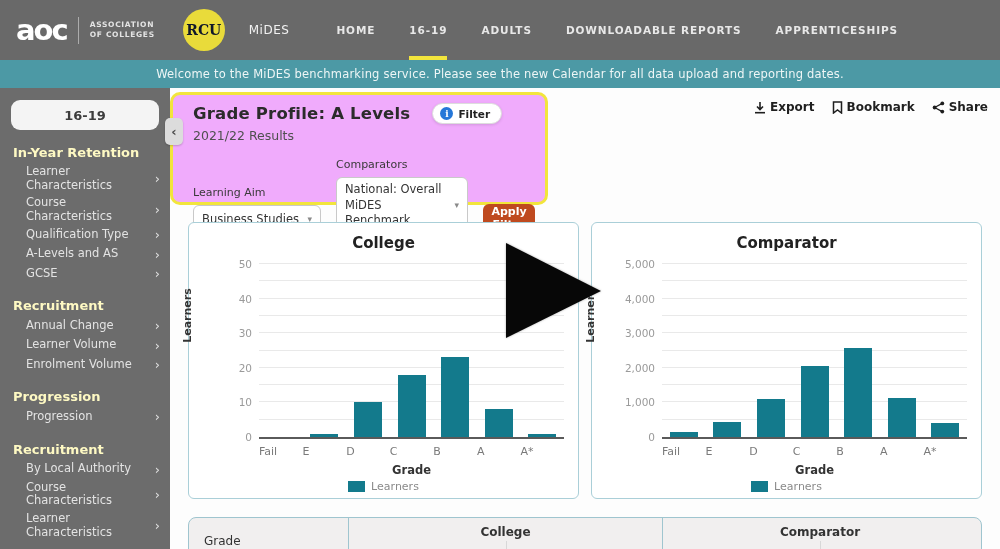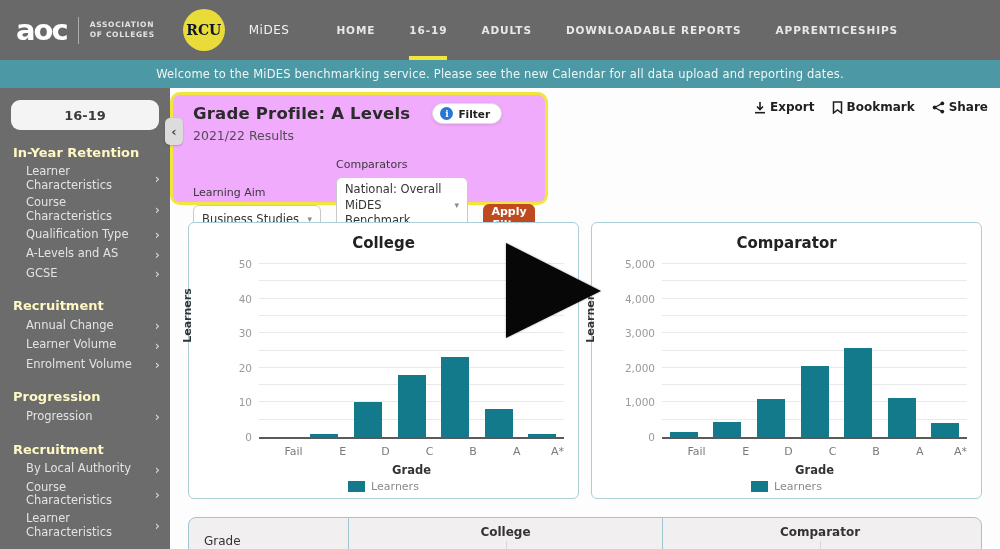--- a/index.html
+++ b/index.html
@@ -85,21 +85,21 @@
   .plot { position:absolute; left:70px; right:14px; top:41px; height:175px;
     border-bottom:2px solid #5a5a5a; }
   .gridline { position:absolute; left:0; right:0; height:1px; background:#e9e9e9; }
   .ytick { position:absolute; right:calc(100% + 7px); transform:translateY(6px);
     font-size:10.5px; color:#9a9a9a; white-space:nowrap; }
   .bar { position:absolute; bottom:0; width:28px; transform:translateX(-50%); background:#137a8c; }
   .y-title { position:absolute; left:-62px; top:86px; transform:rotate(-90deg);
     transform-origin:center; font-size:11px; font-weight:700; color:#333; width:120px;
     text-align:center; }
   .xlabels { position:absolute; left:70px; right:14px; top:222px; display:flex; }
-  .xlabels span { flex:1; text-align:right; font-size:11px; color:#7a7a7a; }
+  .xlabels span { flex:1; text-align:left; font-size:11px; color:#7a7a7a; }
   .x-title { position:absolute; left:70px; right:14px; top:240px; text-align:center;
     font-size:11.5px; font-weight:700; color:#333; }
   .legend { position:absolute; left:0; right:0; top:257px; display:flex;
     align-items:center; justify-content:center; gap:6px; }
   .legend .swatch { width:17px; height:11px; background:#137a8c; }
   .legend .lg-label { font-size:11px; color:#8a8a8a; }
 
   
   .results-table { position:absolute; left:18px; top:429px; width:794px; height:120px;
     border:1.5px solid #9fc5cf; border-radius:8px 8px 0 0; background:#f1efef; overflow:hidden; }

